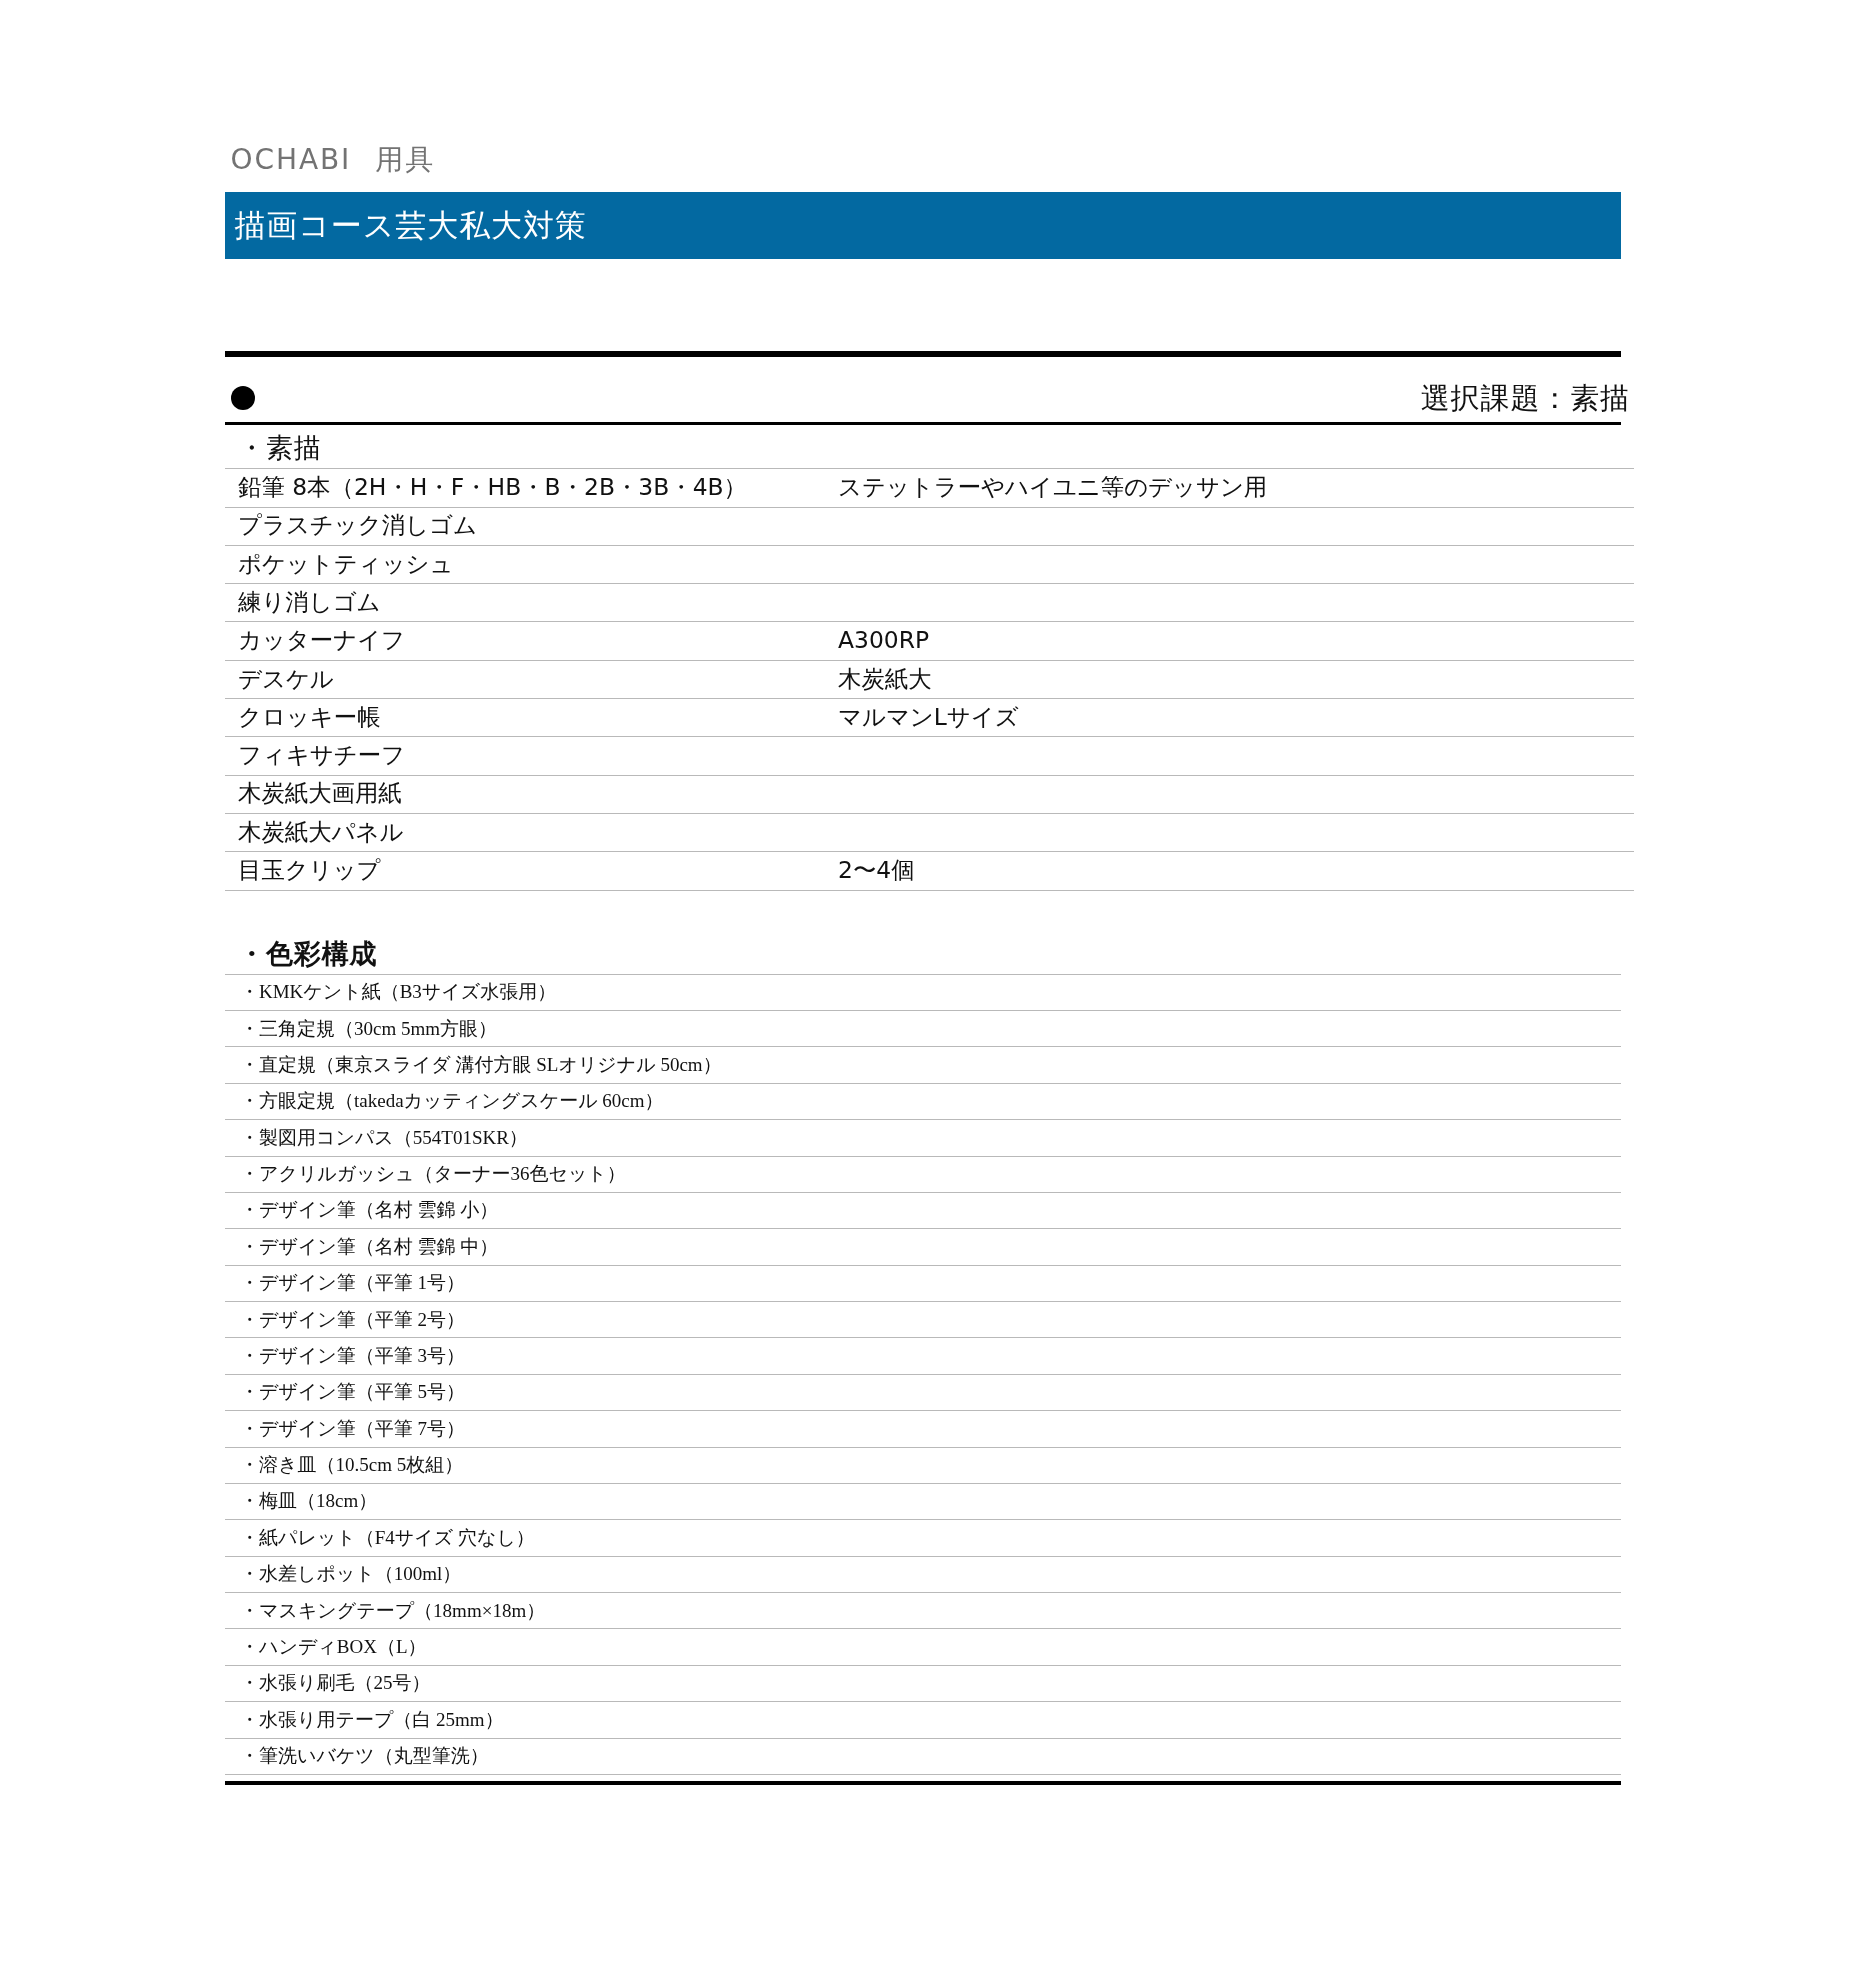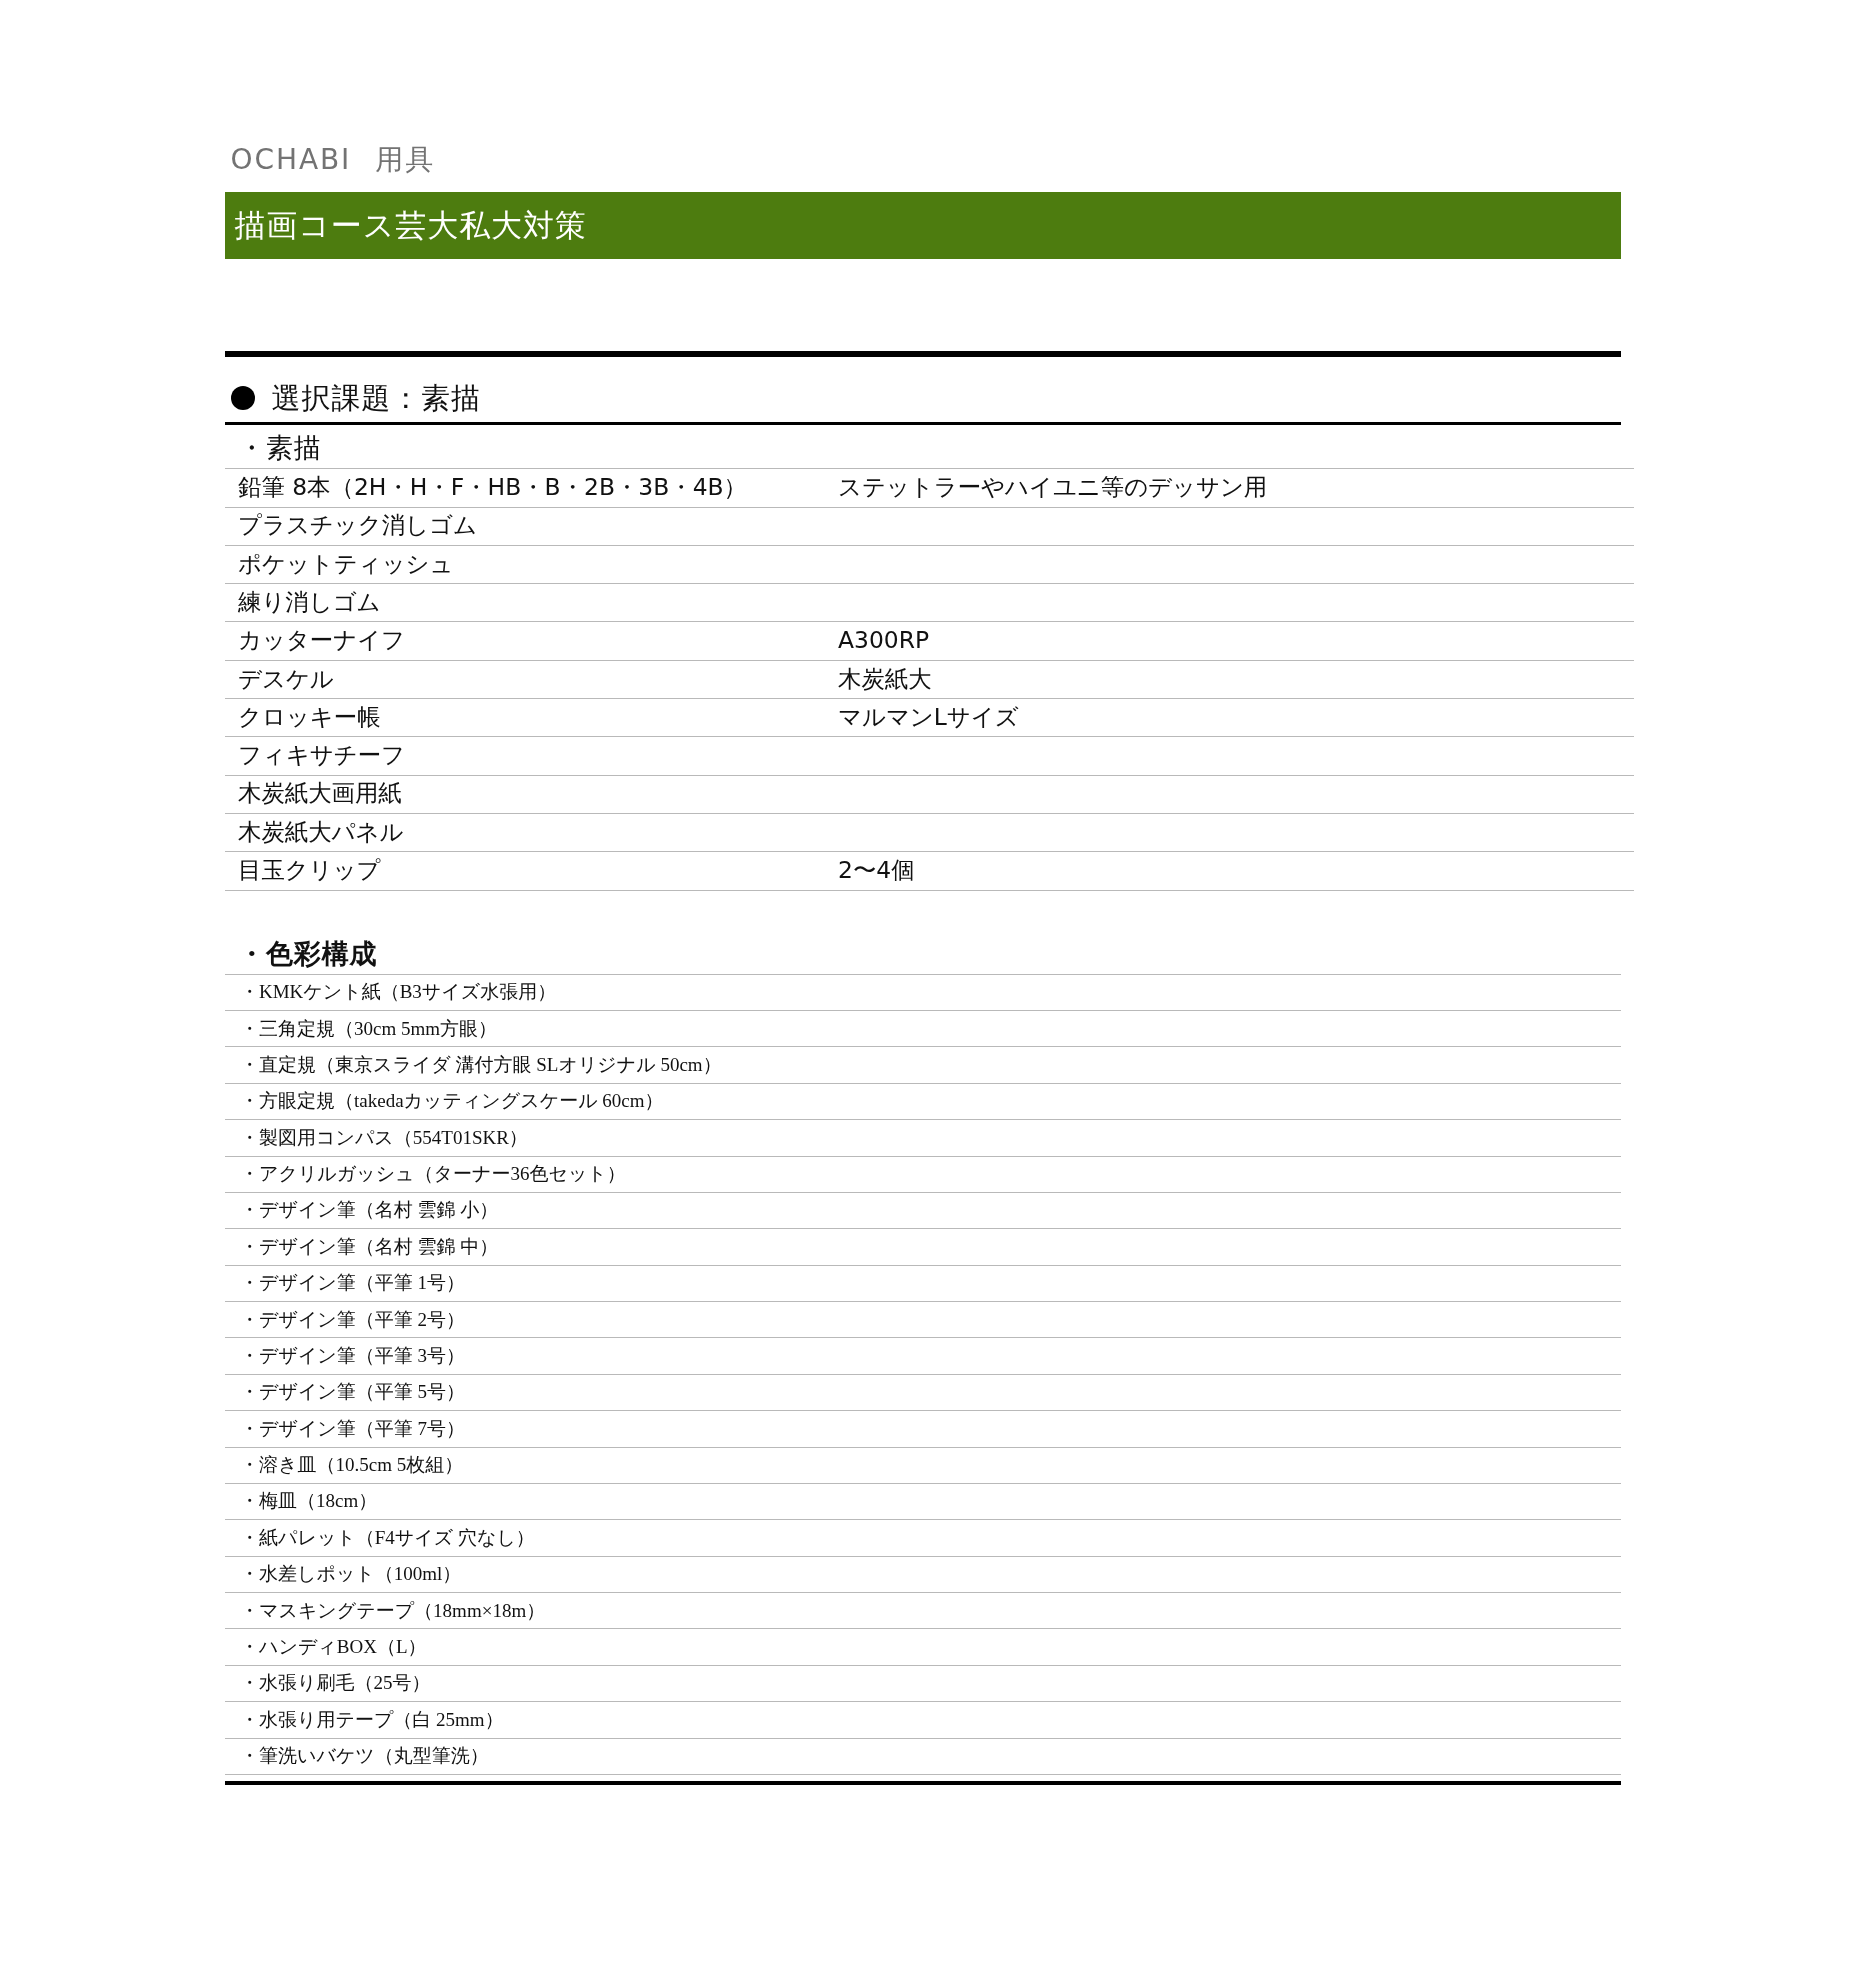--- a/index.html
+++ b/index.html
@@ -32,21 +32,21 @@
   .doc-title {
     font-size: 28px;
     letter-spacing: 1.9px;
     color: #737373;
     margin: 0 0 13px 5.6px;
     font-family: "DejaVu Sans", sans-serif;
   }
   .doc-title .sp { display: inline-block; width: 24px; }
 
   .title-bar {
-    background: #4d7c0f;
+    background: #0369a1;
     color: #ffffff;
     height: 67px;
     width: 1396px;
     display: flex;
     align-items: center;
     padding-left: 9.4px;
     box-sizing: border-box;
   }
   .title-bar span {
     font-size: 31px;
@@ -67,20 +67,21 @@
     width: 1396px;
     margin-top: 5.6px;
   }
 
   
   .section-head {
     display: flex;
     align-items: baseline;
     margin-top: 22.5px;
     margin-left: 5.6px;
+    justify-content: space-between;
   }
   .bullet-dot {
     width: 24px; height: 24px;
     background: #000;
     border-radius: 50%;
     display: inline-block;
     margin-right: 17px;
     position: relative;
     top: 1.9px;
     flex: 0 0 auto;

